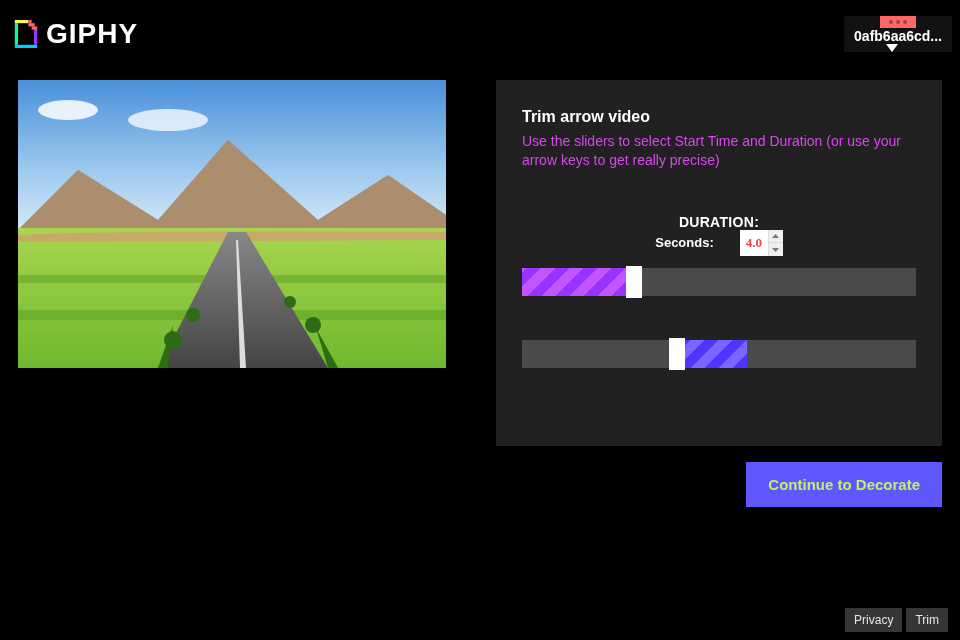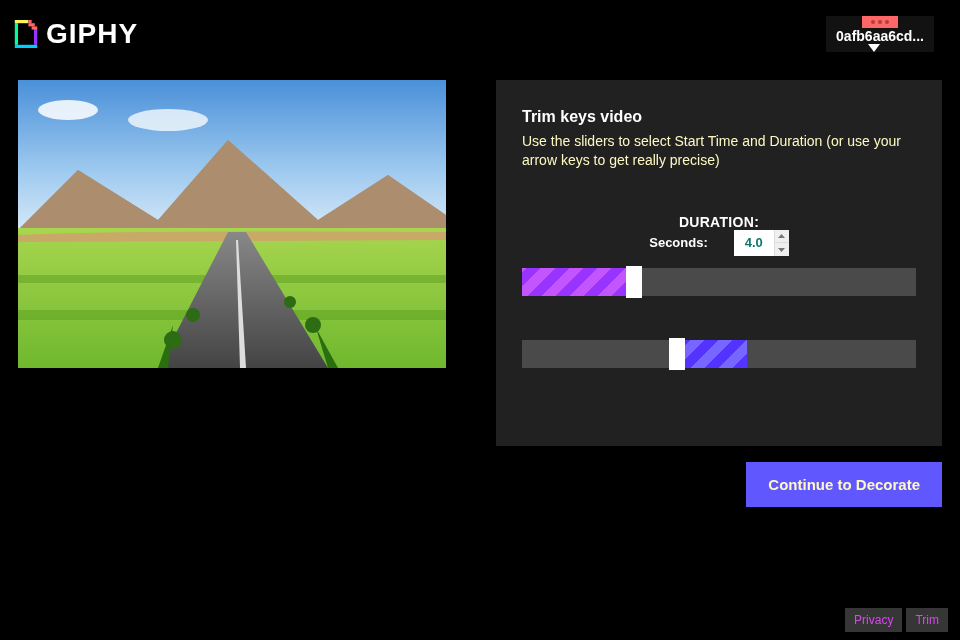--- a/index.html
+++ b/index.html
@@ -9,21 +9,21 @@
       background: #000;
       font-family: -apple-system, BlinkMacSystemFont, "Segoe UI", Helvetica, Arial, sans-serif;
       color: #fff;
       overflow: hidden;
       position: relative;
     }
     .header {
       display: flex;
       justify-content: space-between;
       align-items: center;
-      padding: 18px 26px 18px 14px;
+      padding: 18px 8px 18px 14px;
       height: 68px;
     }
     .logo {
       display: flex;
       align-items: center;
       gap: 8px;
     }
     .logo-mark {
       width: 24px;
       height: 28px;
@@ -86,21 +86,21 @@
       padding: 28px 26px 36px 26px;
       min-height: 366px;
     }
     .panel-title {
       font-size: 16px;
       font-weight: 800;
       margin-bottom: 6px;
     }
     .panel-desc {
       font-size: 14px;
-      color: #fef9c3;
+      color: #d946ef;
       line-height: 1.35;
       font-weight: 400;
     }
     .field {
       margin-top: 44px;
     }
     .field-header {
       display: flex;
       justify-content: space-between;
       align-items: center;
@@ -121,28 +121,29 @@
       font-size: 13px;
       font-weight: 700;
     }
     .num-input {
       display: flex;
       align-items: center;
       background: #fff;
       height: 26px;
     }
     .num-value {
-      width: 40px;
+      width: 28px;
       text-align: center;
-      color: #0f766e;
+      color: #ef4444;
       font-size: 13px;
       font-weight: 600;
       border: none;
       outline: none;
       background: transparent;
+      font-family: Liberation Serif, serif;
     }
     .num-spin {
       display: flex;
       flex-direction: column;
       border-left: 1px solid #ddd;
       height: 100%;
       width: 15px;
       background: #efefef;
     }
     .num-spin div {
@@ -196,37 +197,37 @@
     }
     .slider-handle.duration { left: 104px; }
     .slider-handle.starttime { left: 147px; }
     .cta-row {
       display: flex;
       justify-content: flex-end;
       padding: 16px 18px 0 0;
     }
     .cta {
       background: #6157ff;
-      color: #fef9c3;
+      color: #bef264;
       font-size: 15px;
       font-weight: 800;
       padding: 14px 22px;
       border: none;
       cursor: pointer;
     }
     .footer {
       position: absolute;
       bottom: 8px;
       right: 12px;
       display: flex;
       gap: 4px;
     }
     .footer-link {
       background: rgba(60,60,60,0.9);
-      color: #d946ef;
+      color: #e5e5e5;
       font-size: 12px;
       padding: 5px 9px;
       cursor: pointer;
     }
   </style>
 </head>
 <body>
 
 <div class="header">
   <div class="logo">
@@ -292,21 +293,21 @@
       <path d="M140,288 L155,245 L150,288 Z" fill="#2a6e10"></path>
       <path d="M310,288 L298,248 L320,288 Z" fill="#2a6e10"></path>
       <circle cx="175" cy="235" r="7" fill="#2d6b14"></circle>
       <circle cx="272" cy="222" r="6" fill="#2d6b14"></circle>
       <circle cx="295" cy="245" r="8" fill="#2d6b14"></circle>
       <circle cx="155" cy="260" r="9" fill="#2d6b14"></circle>
     </svg>
   </div>
 
   <div class="panel">
-    <div class="panel-title">Trim keys video</div>
+    <div class="panel-title">Trim arrow video</div>
     <div class="panel-desc">Use the sliders to select Start Time and Duration (or use your arrow keys to get really precise)</div>
 
     <div class="field">
       <div class="field-header">
         <div class="field-label">DURATION:</div>
         <div class="field-right">
           <div class="field-unit">Seconds:</div>
           <div class="num-input">
             <input class="num-value" value="4.0" style="">
             <div class="num-spin">

